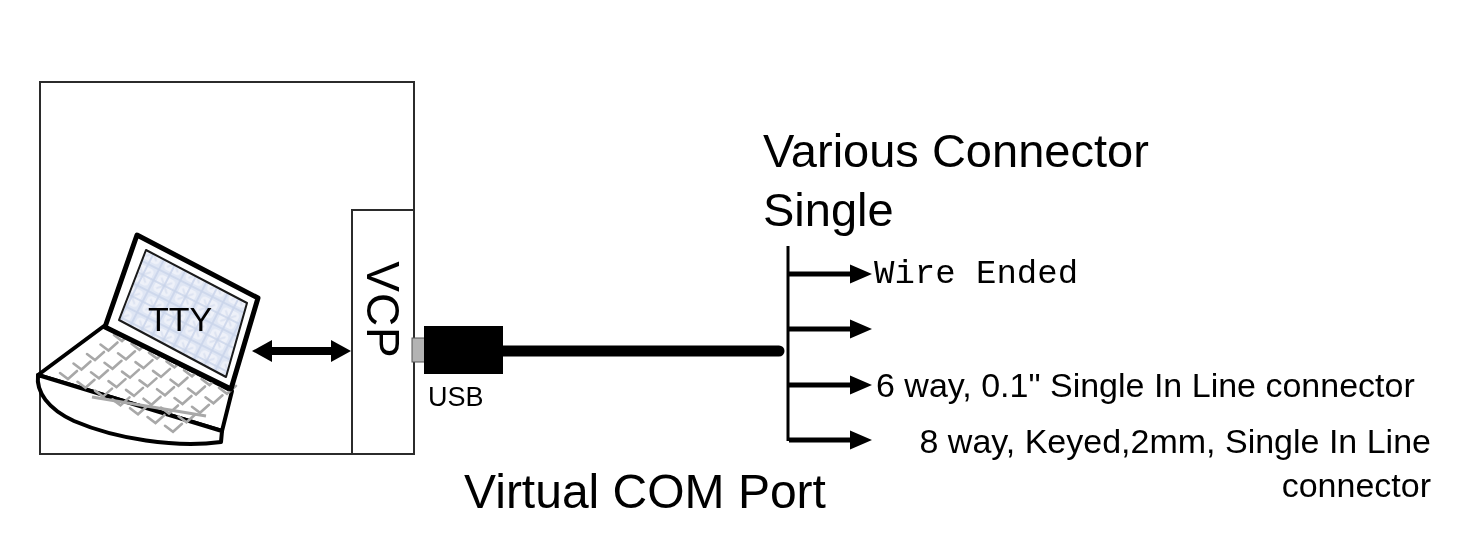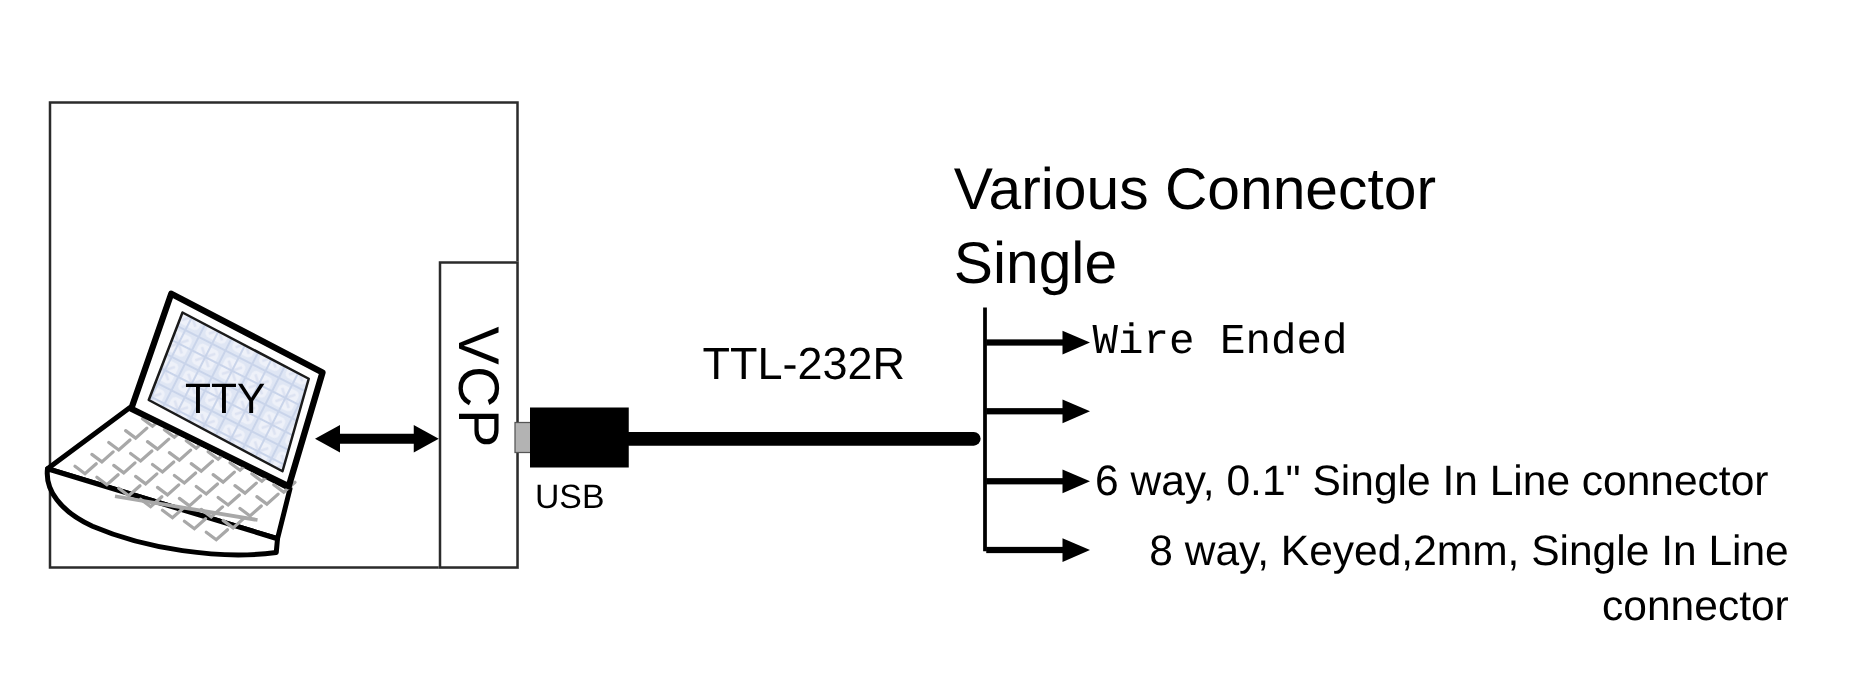--- a/index.html
+++ b/index.html
@@ -138,27 +138,27 @@
           <polygon points="872,440 850,430.5 850,449.5"></polygon>
         </g>
       </g>
     </g>
   </svg>
 
   <div class="label tty-label">TTY</div>
 
   <div class="label usb-label">USB</div>
 
-  <div class="label ttl-label">TTL-232R</div>
 
   <div class="options-title">
     <div>Various Connector</div>
     <div>Single</div>
   </div>
 
   <div class="opt opt-1">Wire Ended</div>
   <div class="opt opt-3">6 way, 0.1" Single In Line connector</div>
   <div class="opt opt-4">
     <div>8 way, Keyed,2mm, Single In Line</div>
     <div>connector</div>
   </div>
 
+  <div class="caption">Virtual COM Port</div>
 </div>
 
 </body></html>

